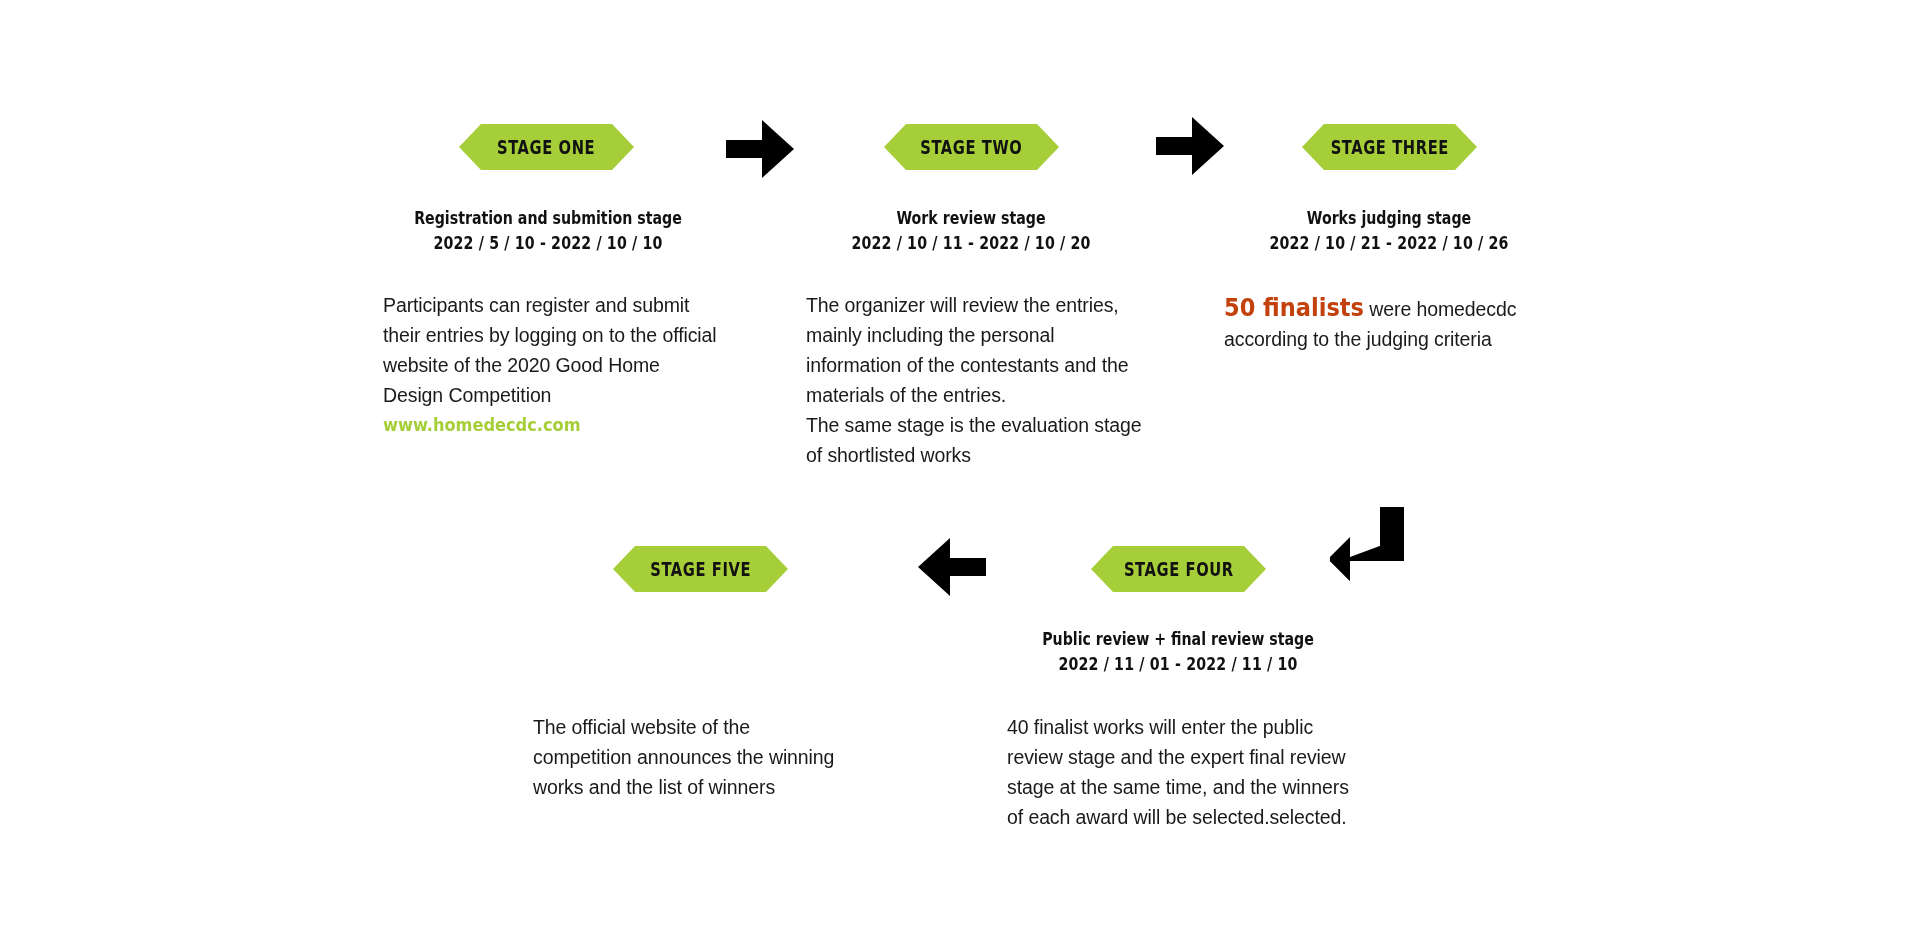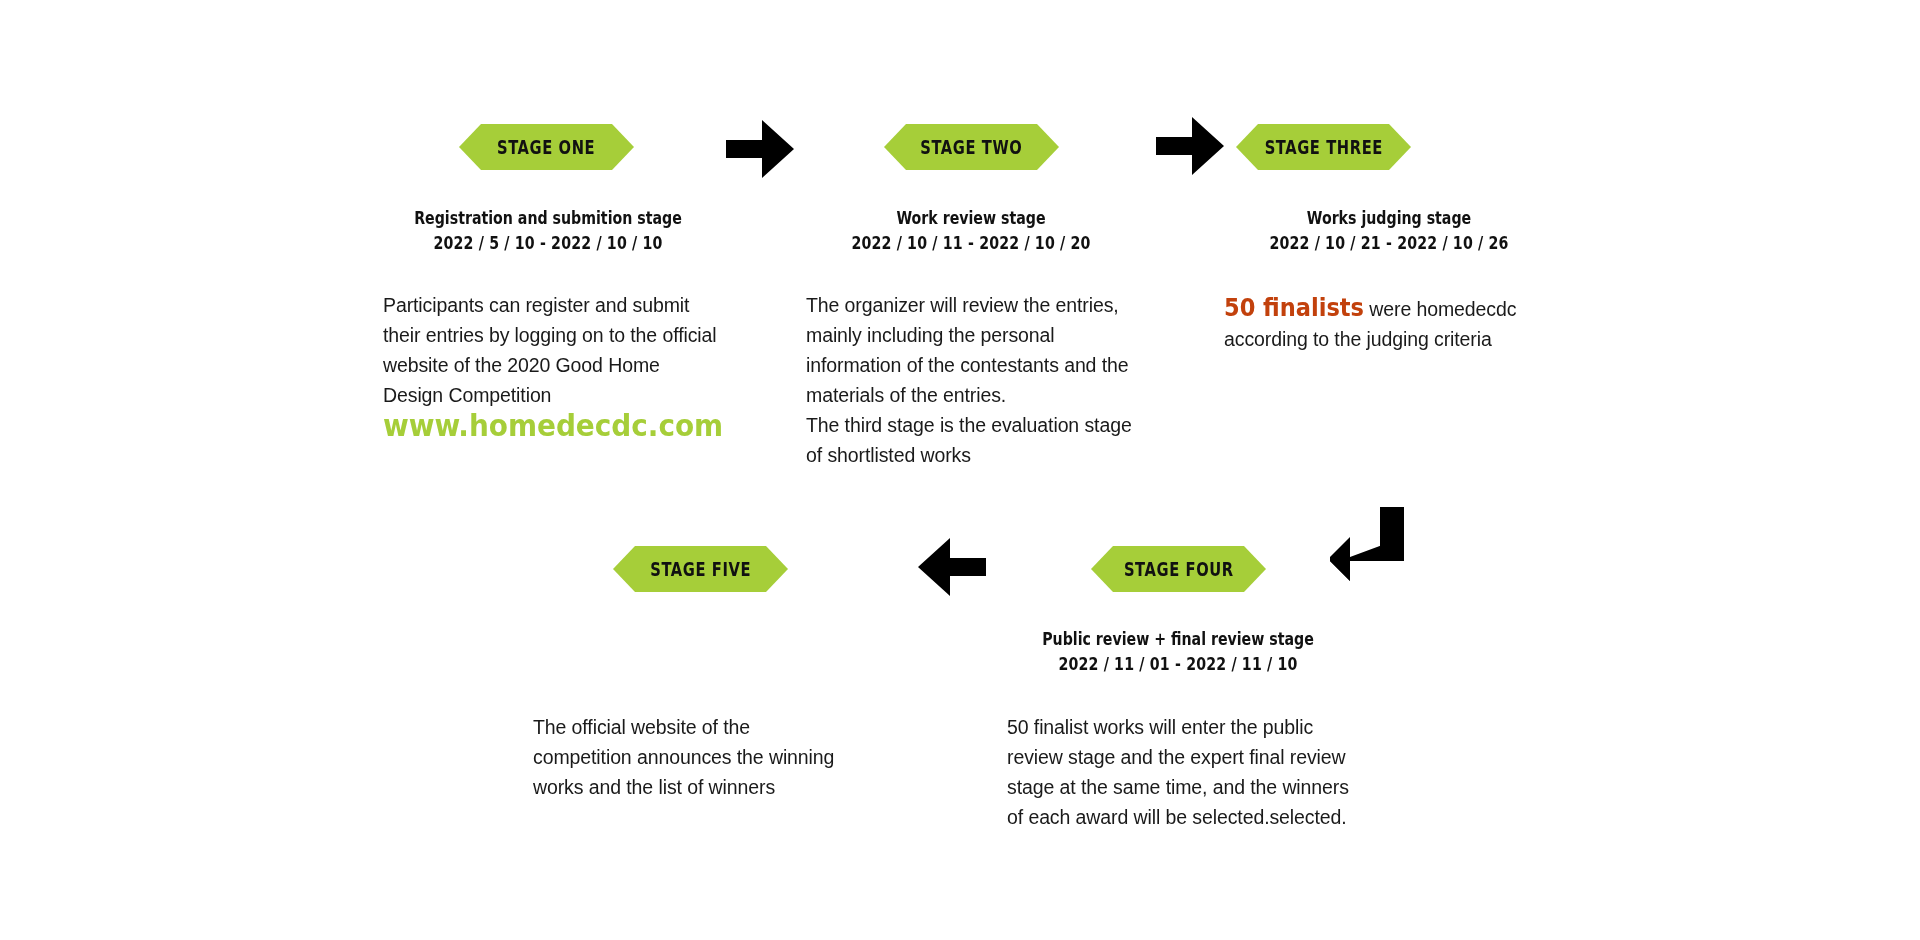--- a/index.html
+++ b/index.html
@@ -79,21 +79,21 @@
     font-family: "DejaVu Sans Condensed", "Liberation Sans Narrow", "Liberation Sans", sans-serif;
     font-weight: 700;
     font-size: 25px;
     color: #c2410c;
     letter-spacing: 0px;
   }
   .stage-body .url-line {
     display: block;
     font-family: "DejaVu Sans Condensed", "Liberation Sans Narrow", "Liberation Sans", sans-serif;
     font-weight: 700;
-    font-size: 31px;
+    font-size: 18px;
     color: #a6ce39;
     letter-spacing: 0px;
     line-height: 30px;
   }
 
   
   .flow-arrow {
     position: absolute;
   }
   .flow-arrow svg { display: block; }
@@ -127,30 +127,30 @@
     <span class="badge-label">STAGE TWO</span>
   </div>
 
   <div class="stage-heading" style="left:806px; top:206px; width:330px;">
     <span class="stage-title">Work review stage</span>
     <span class="stage-dates">2022 / 10 / 11 - 2022 / 10 / 20</span>
   </div>
 
   <div class="stage-body" style="left:806px; top:290px; width:340px;">
     <span>The organizer will review the entries, mainly including the personal information of the contestants and the materials of the entries.</span>
-    <span style="display:block;">The third stage is the evaluation stage of shortlisted works</span>
+    <span style="display:block;">The same stage is the evaluation stage of shortlisted works</span>
   </div>
 
   <div class="flow-arrow" style="left:1156px; top:115px;">
     <svg width="70" height="62" viewBox="0 0 70 62" aria-hidden="true">
       <path d="M0 22 L36 22 L36 2 L68 31 L36 60 L36 40 L0 40 Z" fill="#000000"></path>
     </svg>
   </div>
 
-  <div class="stage-badge" style="left:1236px; top:124px; width:175px;">
+  <div class="stage-badge" style="left:1302px; top:124px; width:175px;">
     <span class="badge-label">STAGE THREE</span>
   </div>
 
   <div class="stage-heading" style="left:1224px; top:206px; width:330px;">
     <span class="stage-title">Works judging stage</span>
     <span class="stage-dates">2022 / 10 / 21 - 2022 / 10 / 26</span>
   </div>
 
   <div class="stage-body" style="left:1224px; top:293px; width:340px;">
     <span class="hl">50 finalists</span><span> were homedecdc according to the judging criteria</span>
@@ -182,16 +182,16 @@
   <div class="stage-badge" style="left:1091px; top:546px; width:175px;">
     <span class="badge-label">STAGE FOUR</span>
   </div>
 
   <div class="stage-heading" style="left:1013px; top:627px; width:330px;">
     <span class="stage-title">Public review + final review stage</span>
     <span class="stage-dates">2022 / 11 / 01 - 2022 / 11 / 10</span>
   </div>
 
   <div class="stage-body" style="left:1007px; top:712px; width:350px;">
-    <span>50 finalist works will enter the public review stage and the expert final review stage at the same time, and the winners of each award will be selected.selected.</span>
+    <span>40 finalist works will enter the public review stage and the expert final review stage at the same time, and the winners of each award will be selected.selected.</span>
   </div>
 
 </div>
 
 </body></html>

